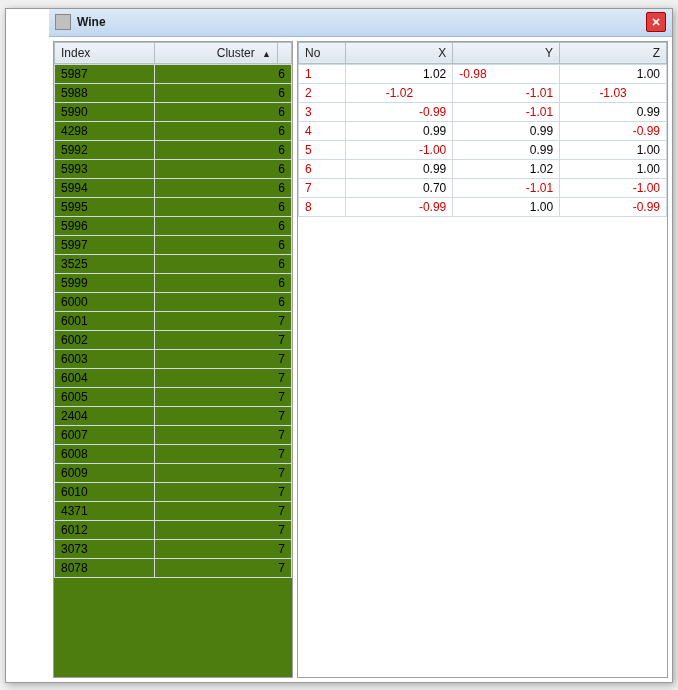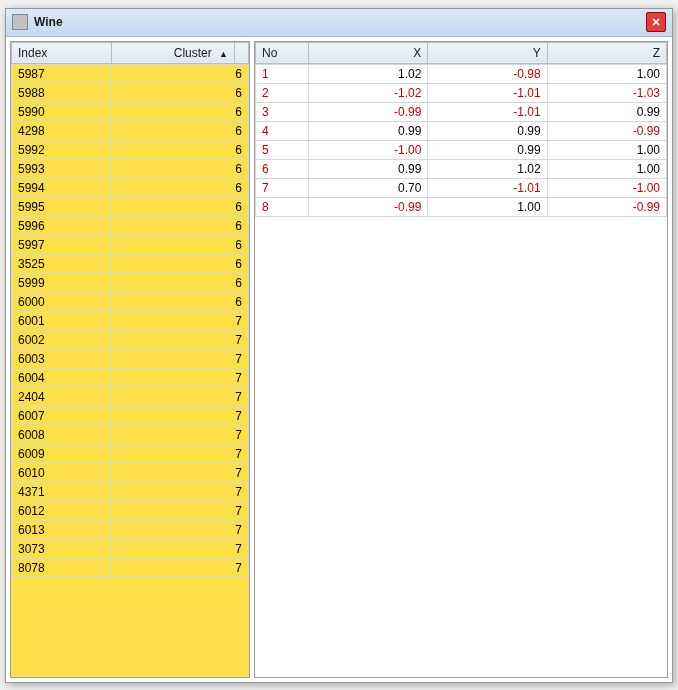--- a/index.html
+++ b/index.html
@@ -15,20 +15,21 @@
     }
 
     .window {
       width: 668px;
       height: 675px;
       background: #ffffff;
       border: 1px solid #999;
       box-shadow: 2px 2px 8px rgba(0,0,0,0.3);
       display: flex;
       flex-direction: column;
+      padding-left: 43px;
     }
 
     .title-bar {
       background: linear-gradient(to bottom, #dce9f7, #c2d8f0);
       border-bottom: 1px solid #a0b8d0;
       height: 28px;
       display: flex;
       align-items: center;
       padding: 0 6px;
       flex-shrink: 0;
@@ -70,21 +71,21 @@
       display: flex;
       flex: 1;
       overflow: hidden;
       padding: 4px;
       gap: 4px;
     }
 
     .left-panel {
       width: 240px;
       border: 1px solid #a0a0a0;
-      background: #fde047;
+      background: #4d7c0f;
       display: flex;
       flex-direction: column;
       overflow: hidden;
       flex-shrink: 0;
     }
 
     .right-panel {
       flex: 1;
       border: 1px solid #a0a0a0;
       background: #fff;
@@ -271,20 +272,24 @@
                 </tr>
                 <tr>
                   <td>6003</td>
                   <td style="text-align: right;">7</td>
                 </tr>
                 <tr>
                   <td>6004</td>
                   <td style="text-align: right;">7</td>
                 </tr>
                 <tr>
+                  <td>6005</td>
+                  <td style="text-align: right;">7</td>
+                </tr>
+                <tr>
                   <td>2404</td>
                   <td style="text-align: right;">7</td>
                 </tr>
                 <tr>
                   <td>6007</td>
                   <td style="text-align: right;">7</td>
                 </tr>
                 <tr>
                   <td>6008</td>
                   <td style="text-align: right;">7</td>
@@ -296,24 +301,20 @@
                 <tr>
                   <td>6010</td>
                   <td style="text-align: right;">7</td>
                 </tr>
                 <tr>
                   <td>4371</td>
                   <td style="text-align: right;">7</td>
                 </tr>
                 <tr>
                   <td>6012</td>
-                  <td style="text-align: right;">7</td>
-                </tr>
-                <tr>
-                  <td>6013</td>
                   <td style="text-align: right;">7</td>
                 </tr>
                 <tr>
                   <td>3073</td>
                   <td style="text-align: right;">7</td>
                 </tr>
                 <tr>
                   <td>8078</td>
                   <td style="text-align: right;">7</td>
                 </tr>
@@ -354,28 +355,28 @@
             <colgroup>
               <col style="width:40px">
               <col style="width:90px">
               <col style="width:90px">
               <col style="width:90px">
             </colgroup>
             <tbody id="right-tbody">
             <tr>
                   <td style="color: rgb(204, 0, 0);">1</td>
                   <td style="text-align: right;">1.02</td>
-                  <td style="text-align: right; color: rgb(204, 0, 0); margin-top: 19px;">-0.98</td>
+                  <td style="text-align: left; color: rgb(204, 0, 0); margin-top: 19px;">-0.98</td>
                   <td style="text-align: right;">1.00</td>
                 </tr>
                 <tr>
                   <td style="color: rgb(204, 0, 0);">2</td>
-                  <td style="text-align: right; color: rgb(204, 0, 0);">-1.02</td>
+                  <td style="text-align: center; color: rgb(204, 0, 0);">-1.02</td>
                   <td style="text-align: right; color: rgb(204, 0, 0);">-1.01</td>
-                  <td style="text-align: right; color: rgb(204, 0, 0);">-1.03</td>
+                  <td style="text-align: center; color: rgb(204, 0, 0);">-1.03</td>
                 </tr>
                 <tr>
                   <td style="color: rgb(204, 0, 0);">3</td>
                   <td style="text-align: right; color: rgb(204, 0, 0);">-0.99</td>
                   <td style="text-align: right; color: rgb(204, 0, 0);">-1.01</td>
                   <td style="text-align: right;">0.99</td>
                 </tr>
                 <tr>
                   <td style="color: rgb(204, 0, 0);">4</td>
                   <td style="text-align: right;">0.99</td>

